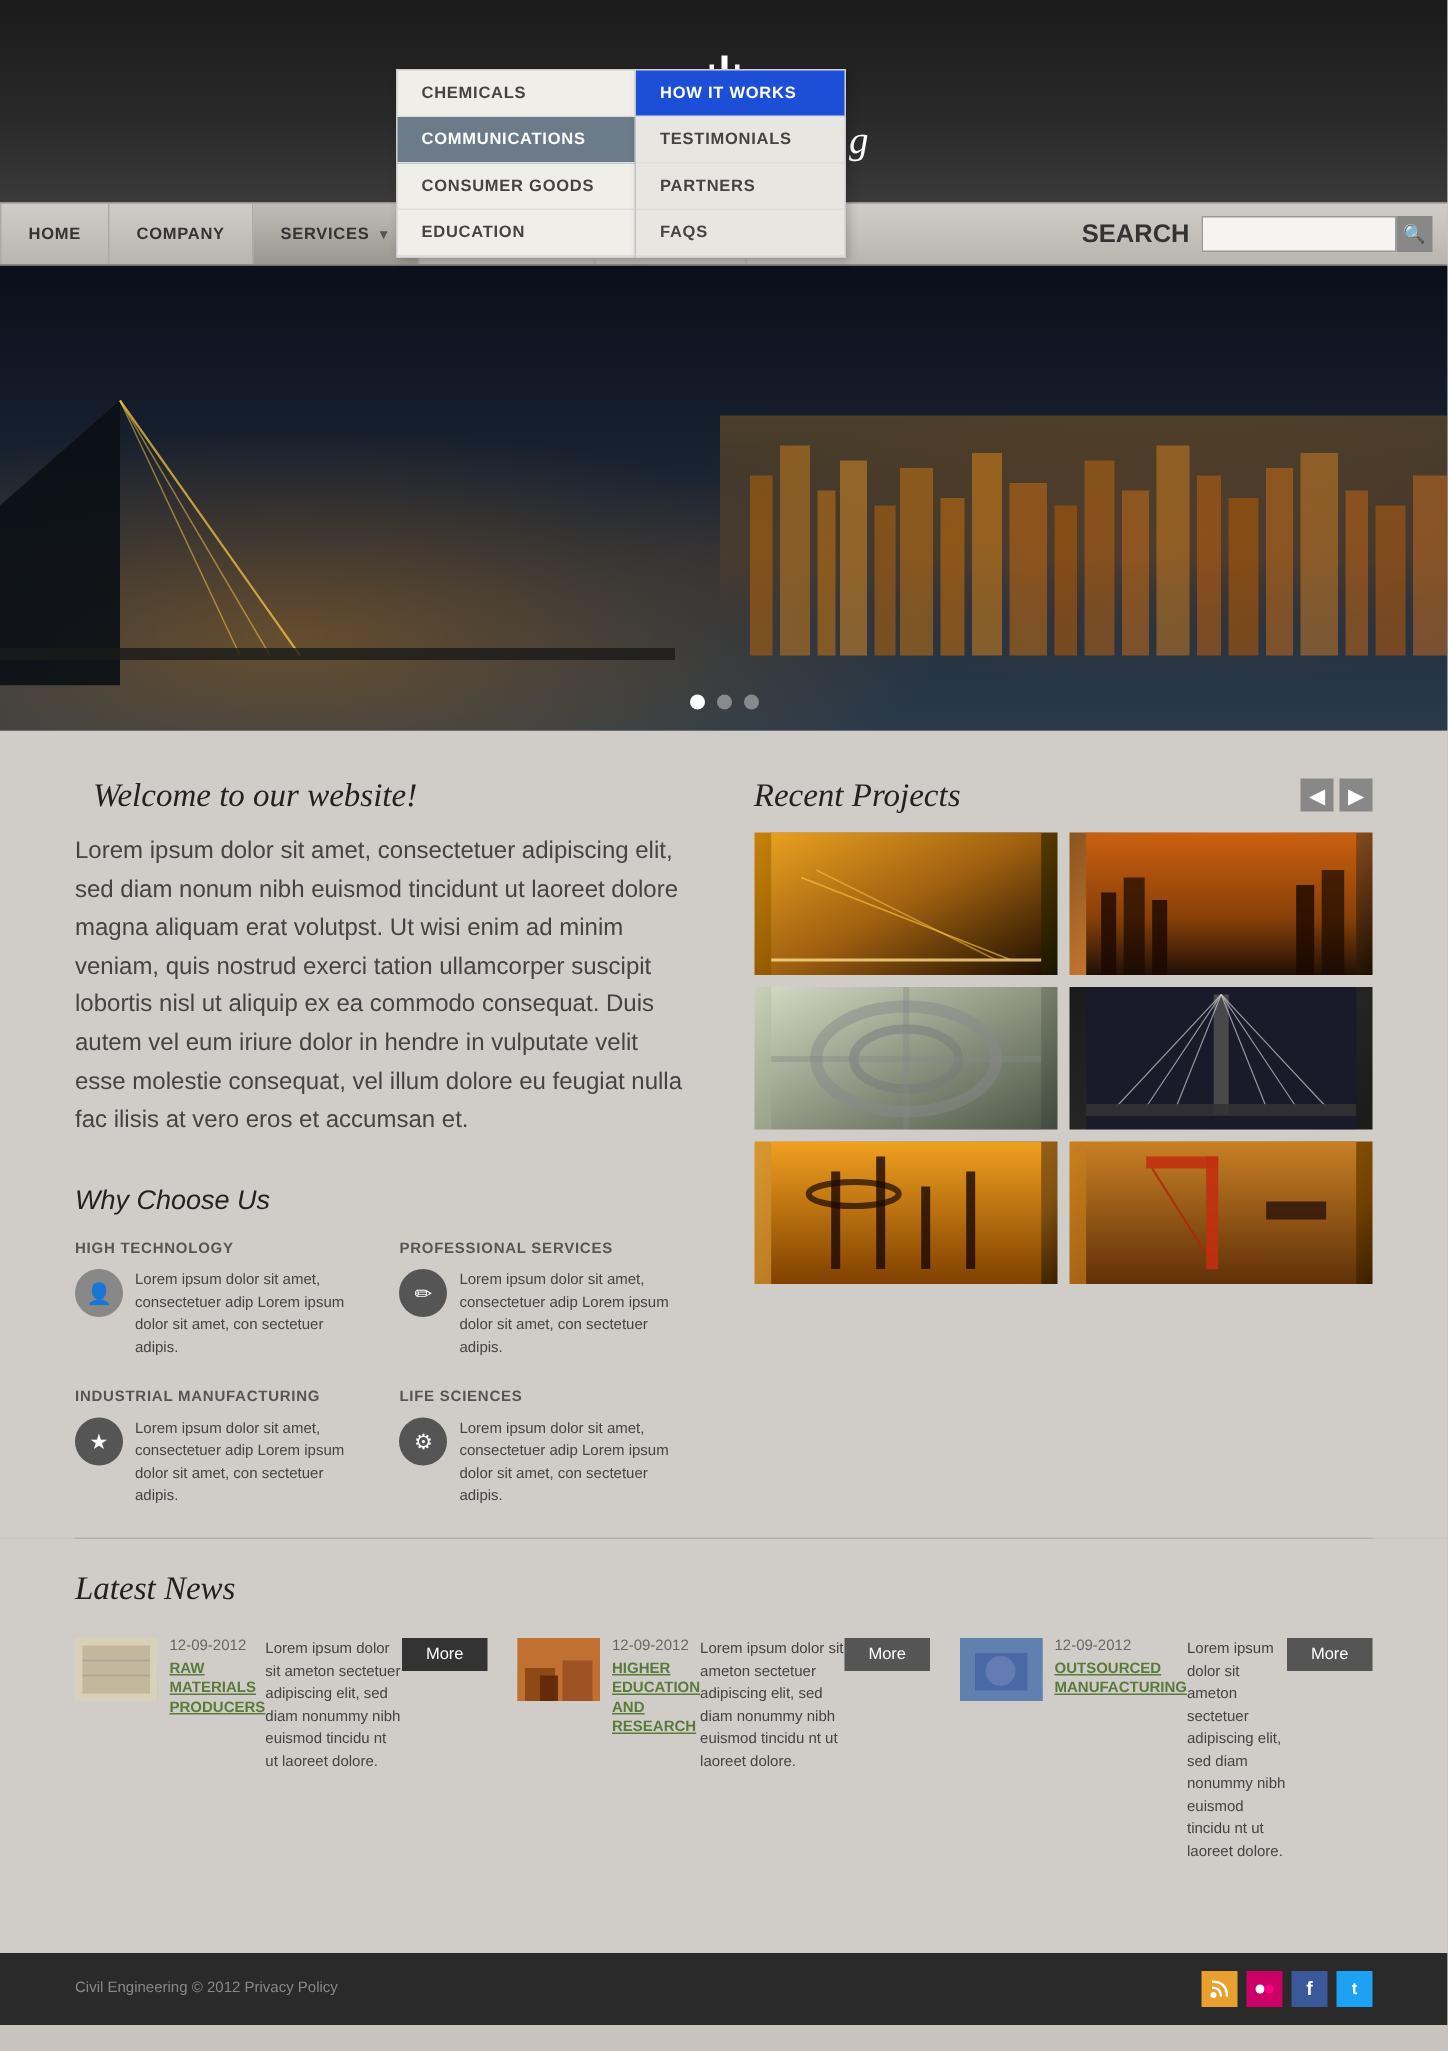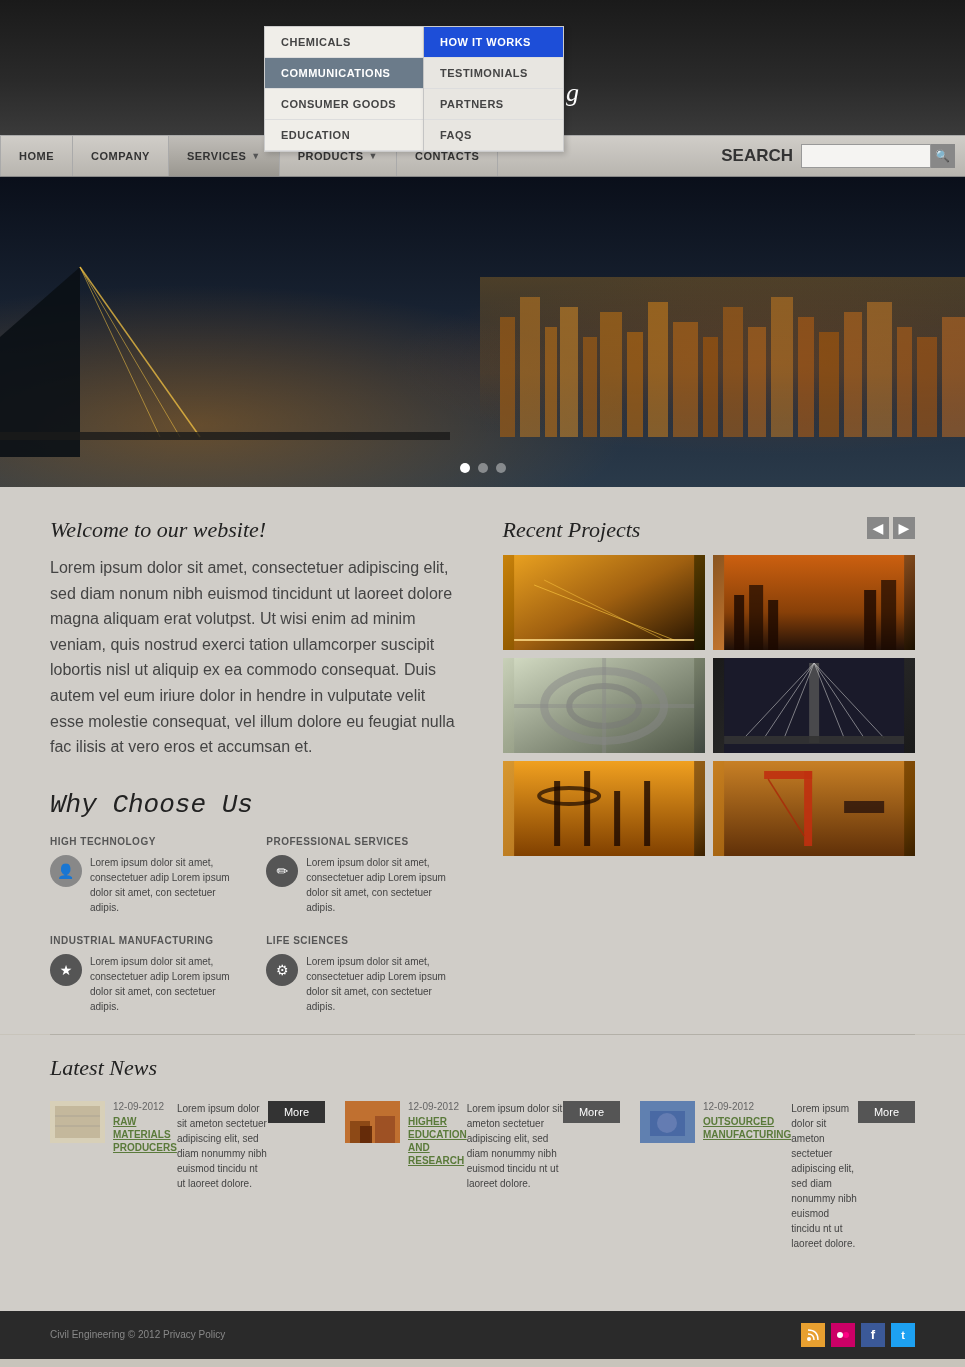--- a/index.html
+++ b/index.html
@@ -75,21 +75,21 @@
       display: flex;
       align-items: center;
       justify-content: center;
       color: #fff;
       font-size: 12px;
     }
 
     
     #dropdown-container {
       position: absolute;
-      top: 26px;
+      top: 46px;
       left: 264px;
       display: flex;
       z-index: 200;
       justify-content: flex-end;
     }
     #dropdown-left {
       background: #f0eee9;
       border: 1px solid #ccc;
       min-width: 160px;
       box-shadow: 2px 2px 6px rgba(0,0,0,0.2);
@@ -167,35 +167,36 @@
       gap: 40px;
     }
 
     
     #welcome-title {
       font-family: Georgia, serif;
       font-style: italic;
       font-size: 22px;
       color: #222;
       margin-bottom: 12px;
+      margin-left: 12px;
     }
     #welcome-text {
       font-size: 16px;
       color: #444;
       line-height: 1.6;
     }
 
     
     #why-section {
       margin-top: 30px;
     }
     #why-title {
-      font-family: Liberation Mono, monospace;
+      font-family: Liberation Sans, sans-serif;
       font-style: italic;
-      font-size: 26px;
+      font-size: 18px;
       color: #222;
       margin-bottom: 16px;
     }
     #why-grid {
       display: grid;
       grid-template-columns: 1fr 1fr;
       gap: 20px;
     }
     .why-item-title {
       font-size: 10px;
@@ -225,20 +226,21 @@
     .why-icon.dark { background: #555; }
     .why-text {
       font-size: 10px;
       color: #444;
       line-height: 1.5;
     }
 
     
     #recent-header {
       display: flex;
+      align-items: center;
       justify-content: space-between;
       margin-bottom: 12px;
     }
     #recent-title {
       font-family: Georgia, serif;
       font-style: italic;
       font-size: 22px;
       color: #222;
     }
     #recent-controls {

